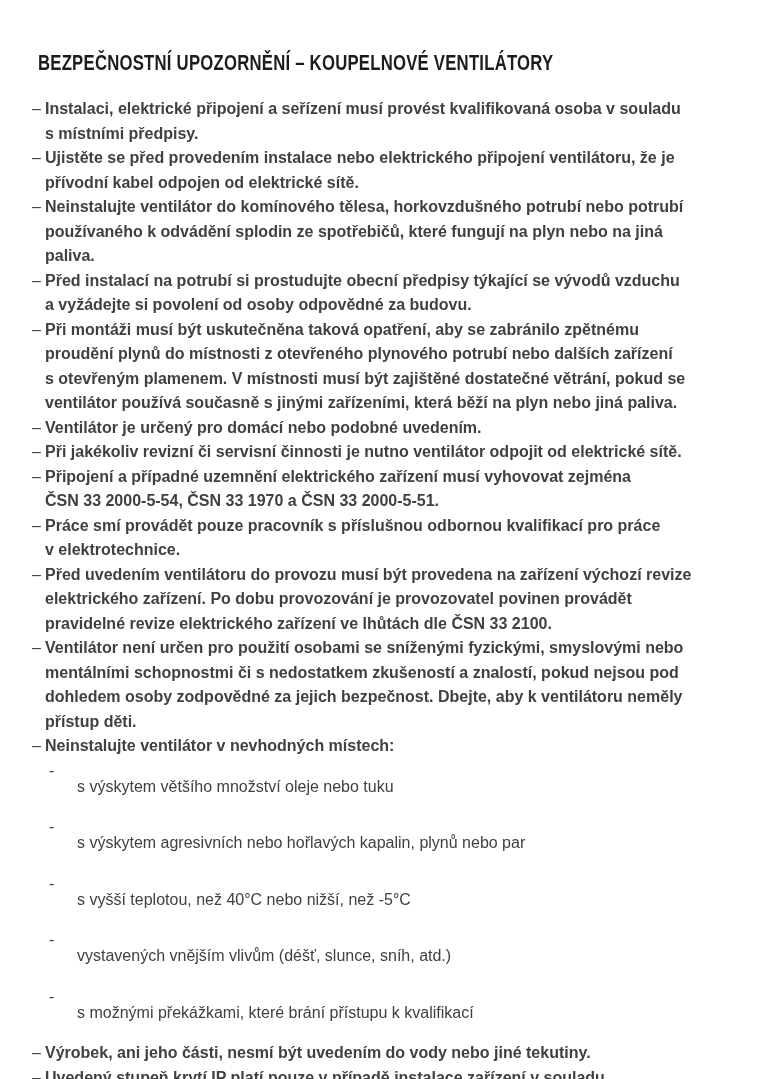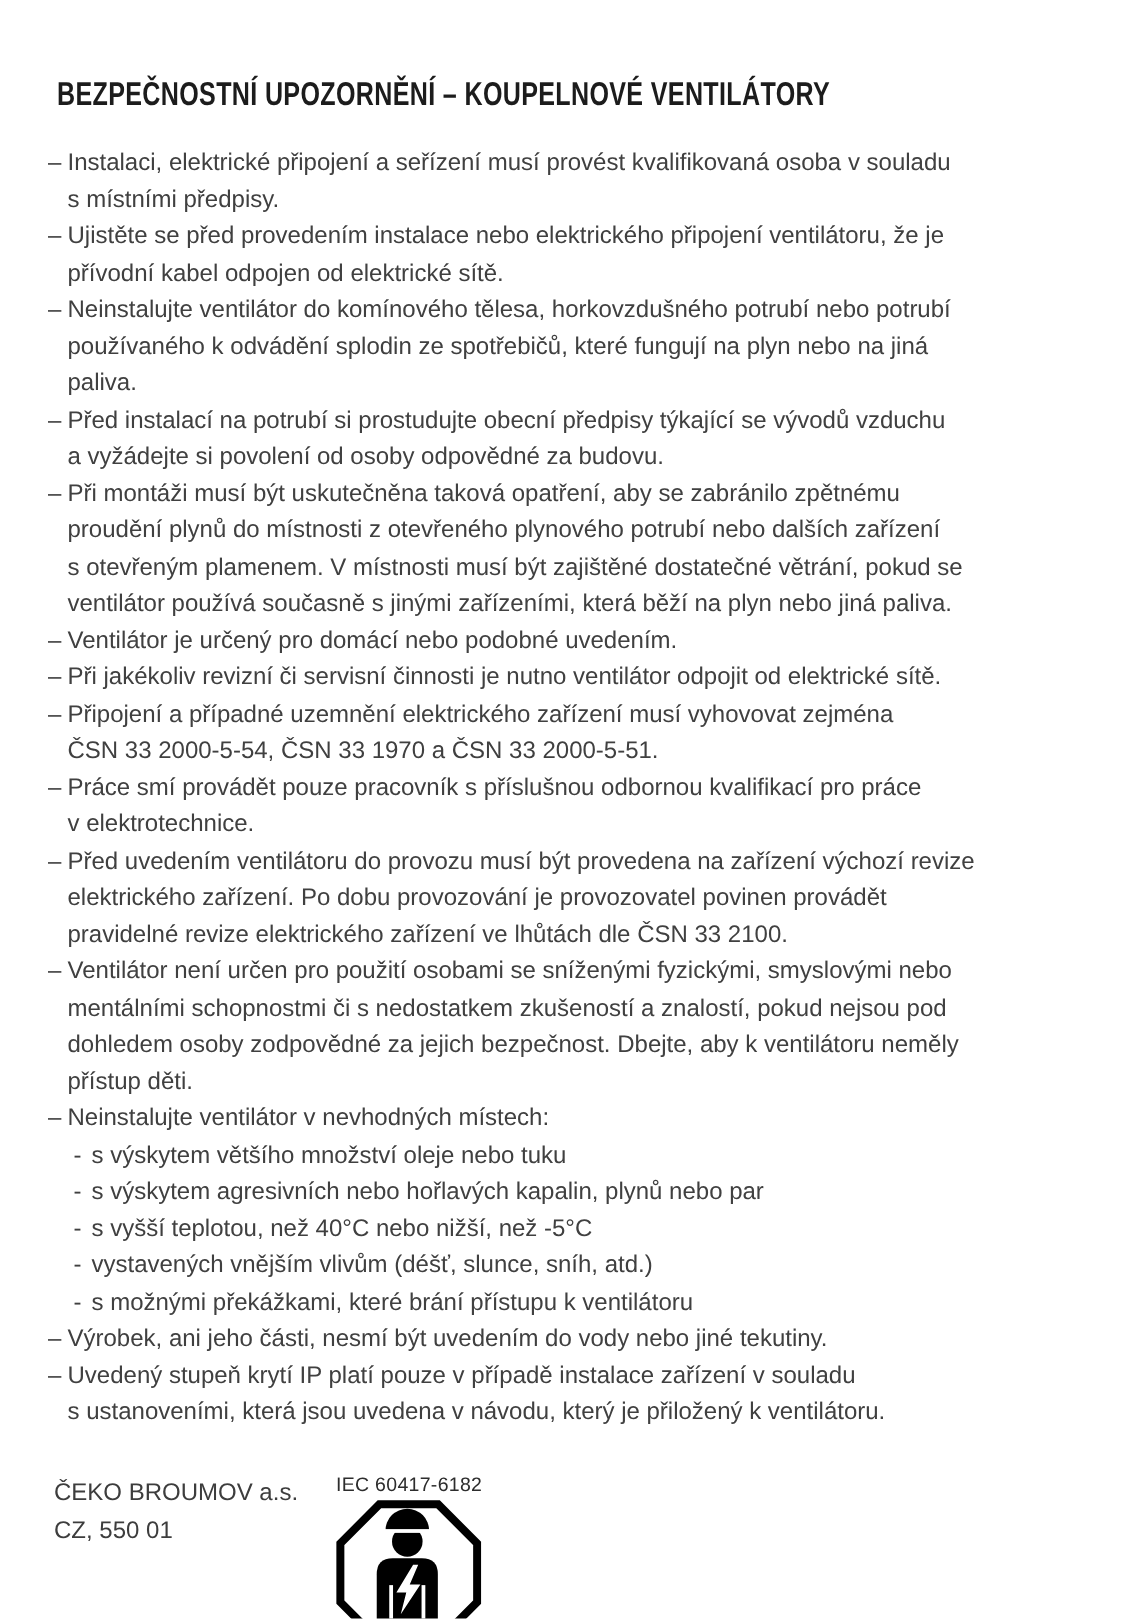--- a/index.html
+++ b/index.html
@@ -16,24 +16,24 @@
     color:var(--title_text,#1c1c1c);
     letter-spacing:.3px;white-space:nowrap;
     transform:scaleX(.76);transform-origin:left center;
   }
   .list{
     margin:21px 34px 0 32px;
     font-size:16px;line-height:24.5px;
   }
   .li{display:flex;}
   .dash{flex:0 0 13px;}
-  .li-text{margin:0;flex:1;white-space:pre-line;}
+  .li-text{margin:0;flex:1;white-space:pre-line;font-weight:bold;}
   .sub{display:flex;padding-left:17px;}
   .subdash{flex:0 0 12px;}
-  .sub-text{margin:0;flex:1;}
+  .sub-text{margin:16px;flex:1;}
   .footer{
     display:flex;align-items:flex-start;
     margin:28px 0 0 36px;
   }
   .company{
     width:188px;font-size:16px;line-height:25px;
     color:var(--footer_text,#3d3d3d);
   }
   .symbol-block{display:flex;flex-direction:column;align-items:center;}
   .iec-label{
@@ -137,21 +137,21 @@
     <div class="sub">
       <span class="subdash">-</span>
       <p class="sub-text">s vyšší teplotou, než 40°C nebo nižší, než -5°C</p>
     </div>
     <div class="sub">
       <span class="subdash">-</span>
       <p class="sub-text">vystavených vnějším vlivům (déšť, slunce, sníh, atd.)</p>
     </div>
     <div class="sub">
       <span class="subdash">-</span>
-      <p class="sub-text">s možnými překážkami, které brání přístupu k ventilátoru</p>
+      <p class="sub-text">s možnými překážkami, které brání přístupu k kvalifikací</p>
     </div>
 
     <div class="li">
       <span class="dash">–</span>
       <p class="li-text">Výrobek, ani jeho části, nesmí být uvedením do vody nebo jiné tekutiny.</p>
     </div>
 
     <div class="li">
       <span class="dash">–</span>
       <p class="li-text">Uvedený stupeň krytí IP platí pouze v případě instalace zařízení v souladu

